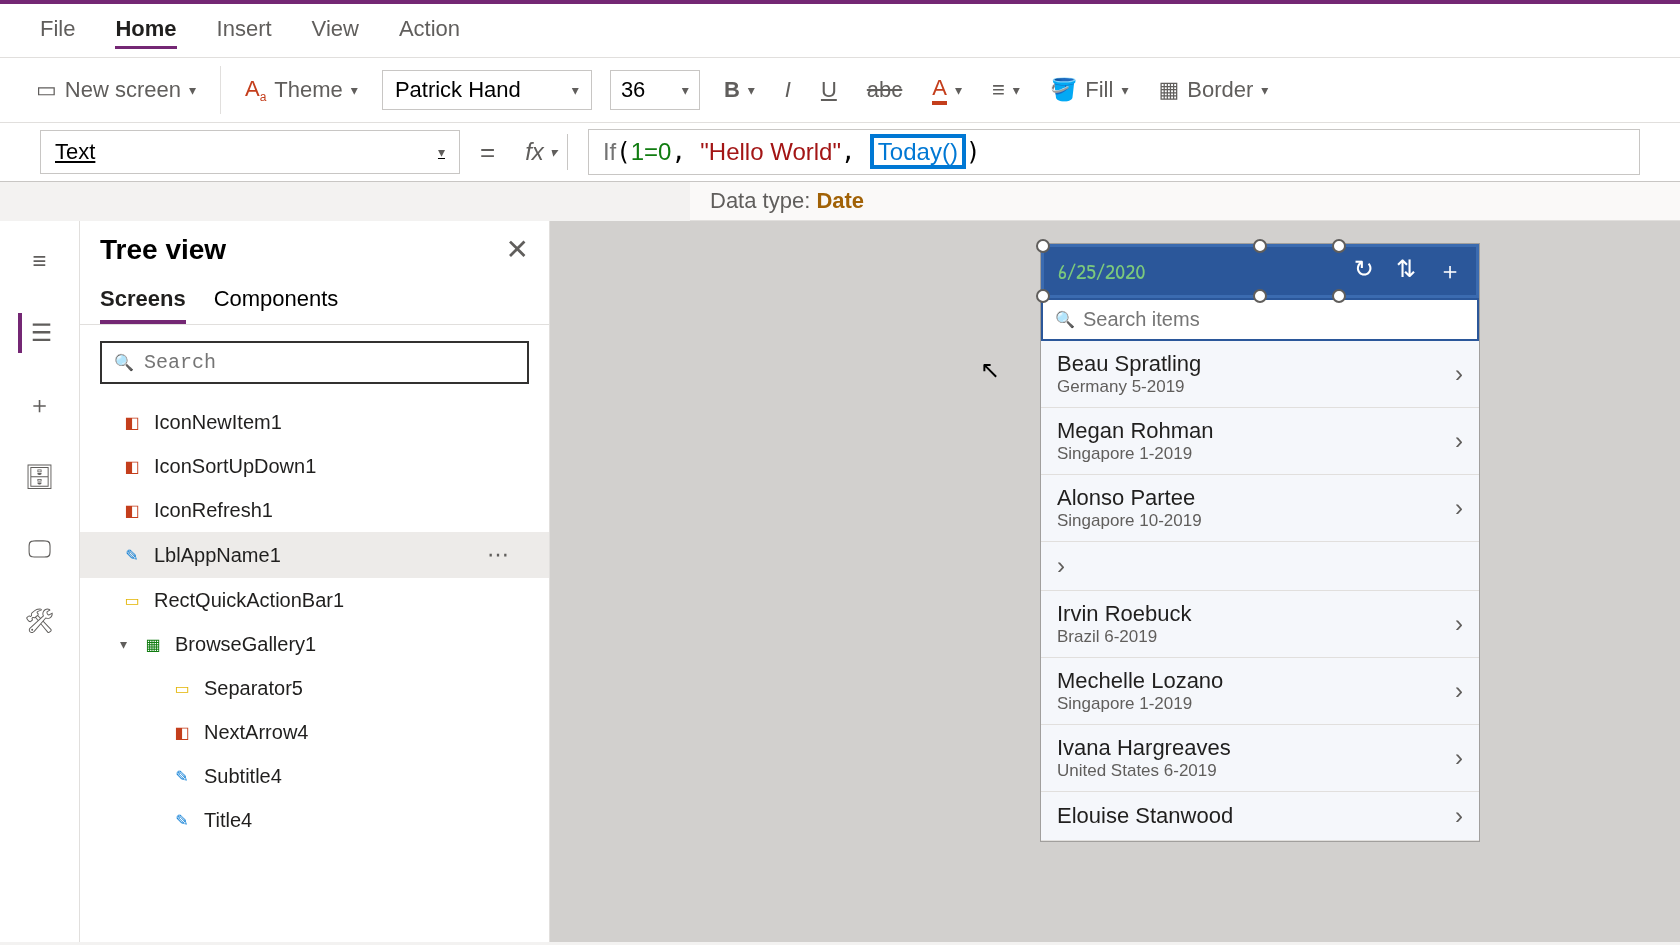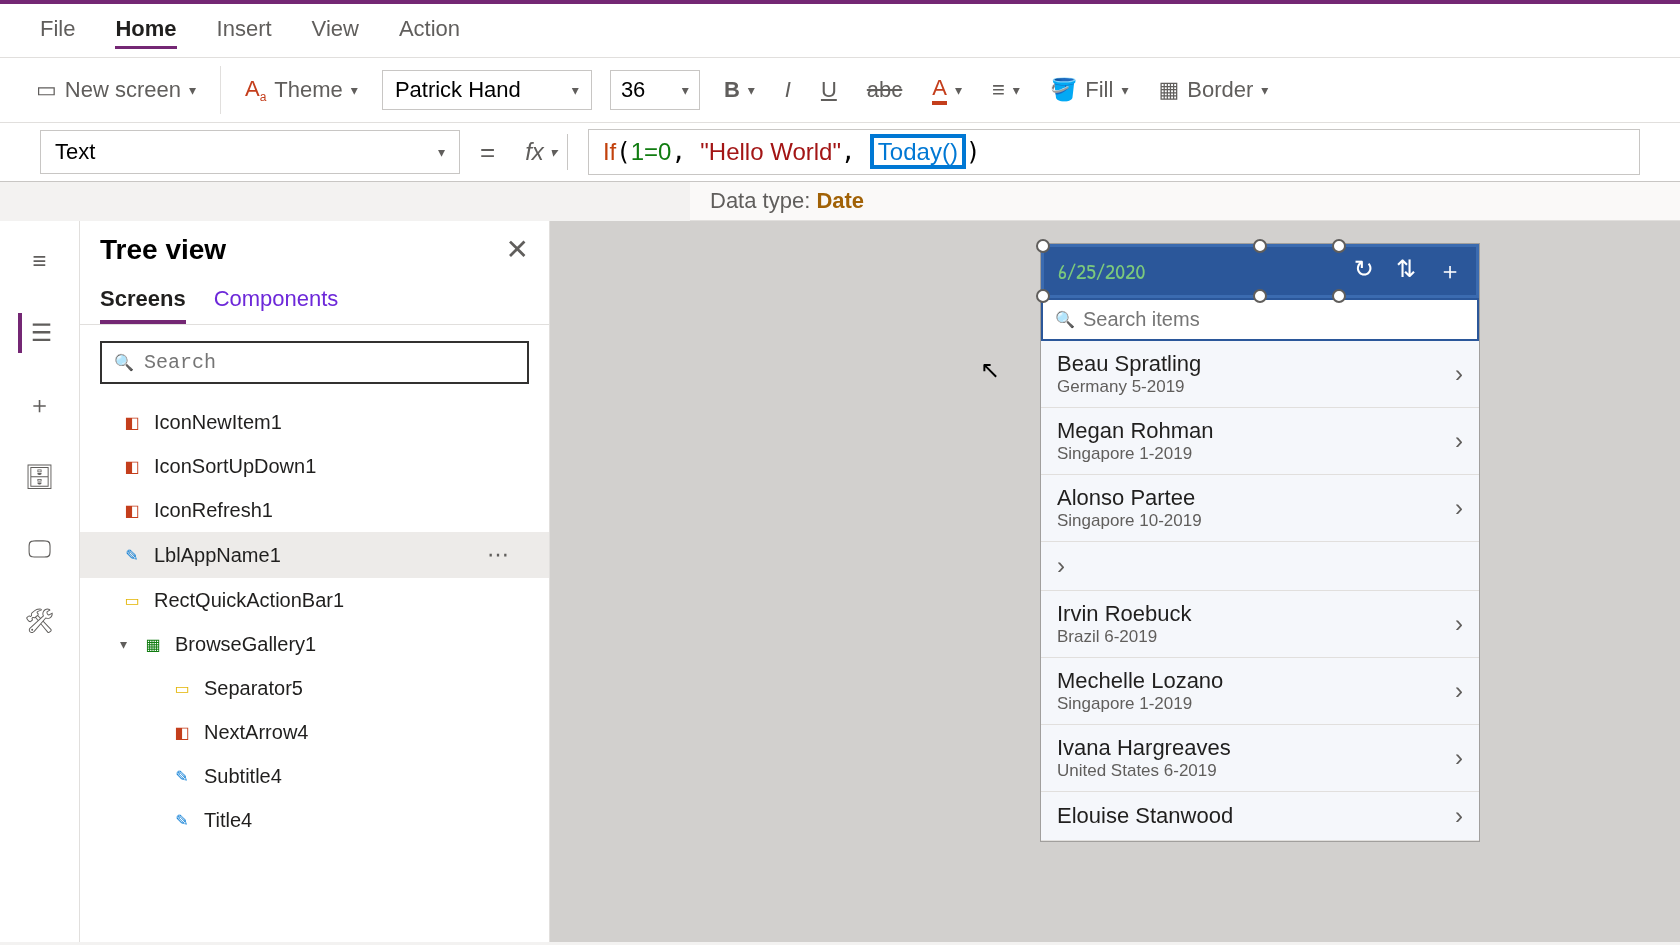--- a/index.html
+++ b/index.html
@@ -15,25 +15,25 @@
 .tb-sep { width: 1px; height: 48px; background: #e1dfdd; }
 .tb-label { font-size: 22px; color: #605e5c; }
 .tb-btn { display: flex; align-items: center; gap: 8px; cursor: pointer; padding: 4px 6px; }
 .font-select { border: 1px solid #c8c6c4; padding: 6px 12px; font-size: 22px; min-width: 210px; display: flex; justify-content: space-between; align-items: center; background: #fff; }
 .size-select { border: 1px solid #c8c6c4; padding: 6px 10px; font-size: 22px; width: 90px; display: flex; justify-content: space-between; align-items: center; background: #fff; }
 .chev { font-size: 14px; color: #605e5c; }
 .ico { font-size: 22px; color: #605e5c; }
 
 
 .formula-row { display: flex; align-items: center; background: #fff; border-bottom: 1px solid #c8c6c4; padding: 6px 40px; gap: 20px; }
-.prop-select { border: 1px solid #c8c6c4; padding: 8px 14px; font-size: 22px; width: 420px; display: flex; justify-content: space-between; align-items: center; background: #fff; }
+.prop-select { border: 1px solid #c8c6c4; padding: 8px 14px; font-size: 22px; width: 420px; display: flex; justify-content: space-between; align-items: center; background: #fff; text-decoration: underline; }
 .eq { font-size: 26px; font-weight: 400; color: #605e5c; }
 .fx-box { display: flex; align-items: center; gap: 6px; padding: 4px 10px; font-style: italic; font-size: 24px; color: #605e5c; border-right: 1px solid #c8c6c4; }
 .formula-input { flex: 1; border: 1px solid #c8c6c4; padding: 8px 14px; font-size: 24px; font-family: Consolas, monospace; background: #fff; position: relative; }
-.formula-input .kw { color: #c2410c; }
+.formula-input .kw { color: #737373; }
 .formula-input .num { color: #107c10; }
 .formula-input .str { color: #a31515; }
 .formula-input .fn { color: #0078d4; }
 .fn-highlight { border: 4px solid #0078d4; padding: 0 4px; }
 
 
 .formula-meta { display: flex; padding: 6px 0; background: #faf9f8; border-bottom: 1px solid #e1dfdd; margin-left: 690px; }
 .formula-eval { font-size: 22px; color: #605e5c; padding: 0 32px; border-right: 1px solid #c8c6c4; }
 .formula-eval .eq-sm { margin: 0 10px; }
 .formula-type { font-size: 22px; color: #605e5c; padding: 0 20px; }
@@ -46,21 +46,21 @@
 .left-rail { width: 80px; background: #fff; border-right: 1px solid #e1dfdd; display: flex; flex-direction: column; gap: 32px; padding-top: 20px; align-items: center; }
 .rail-btn { width: 40px; height: 40px; display: flex; align-items: center; justify-content: center; font-size: 24px; color: #605e5c; cursor: pointer; }
 .rail-btn.active { border-left: 4px solid #742774; margin-left: -4px; padding-left: 4px; }
 
 
 .tree-panel { width: 470px; background: #fff; border-right: 1px solid #e1dfdd; display: flex; flex-direction: column; }
 .tree-hdr { display: flex; justify-content: space-between; align-items: center; padding: 12px 20px; }
 .tree-title { font-size: 28px; font-weight: 600; }
 .close-x { font-size: 28px; color: #605e5c; cursor: pointer; }
 .tree-tabs { display: flex; gap: 28px; padding: 0 20px; border-bottom: 1px solid #e1dfdd; }
-.tree-tab { font-size: 22px; color: #6d28d9; padding: 8px 0; cursor: pointer; }
+.tree-tab { font-size: 22px; color: #000000; padding: 8px 0; cursor: pointer; }
 .tree-tab.active { color: #201f1e; font-weight: 600; border-bottom: 4px solid #742774; }
 .tree-search { margin: 16px 20px; border: 2px solid #323130; padding: 8px 12px; display: flex; align-items: center; gap: 10px; }
 .tree-search input { border: none; outline: none; font-size: 20px; flex: 1; font-family: Liberation Mono, monospace; }
 .tree-list { flex: 1; overflow-y: auto; }
 .tree-item { display: flex; align-items: center; gap: 10px; padding: 10px 40px; font-size: 20px; color: #201f1e; cursor: pointer; }
 .tree-item .ti-ico { width: 24px; height: 24px; display: inline-flex; align-items: center; justify-content: center; font-size: 16px; }
 .tree-item.selected { background: #edebe9; }
 .tree-item .more { margin-left: auto; font-size: 22px; color: #605e5c; }
 .tree-item.nested2 { padding-left: 90px; }
 

